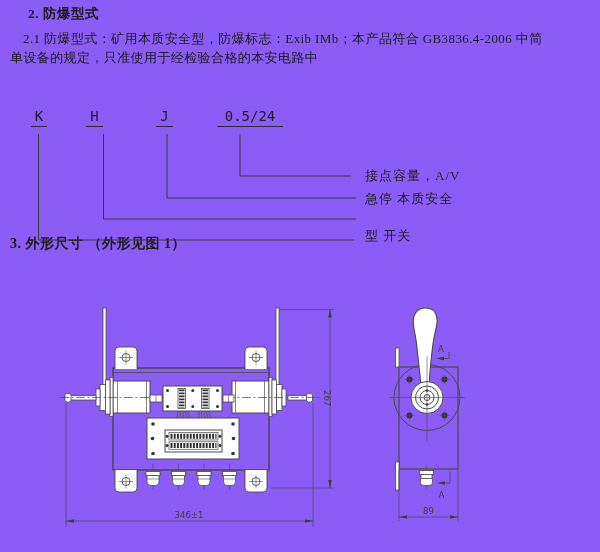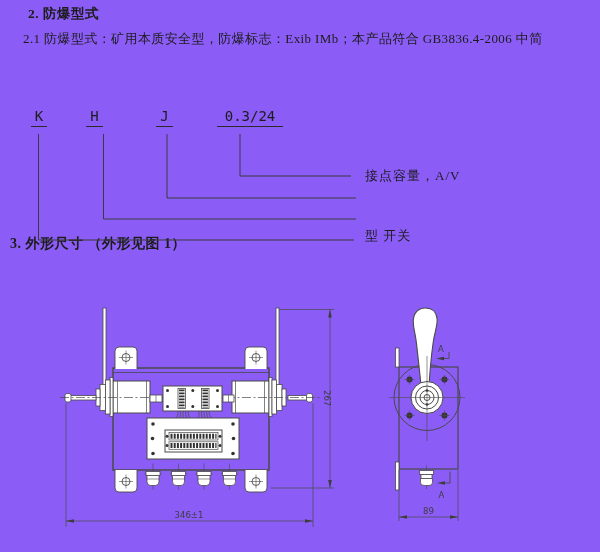--- a/index.html
+++ b/index.html
@@ -16,27 +16,29 @@
   svg{position:absolute;left:0;top:0;pointer-events:none;}
   .dimtxt{font-family:"DejaVu Sans","Liberation Sans",sans-serif;font-size:8.5px;fill:#3d3d3d;}
 </style>
 </head>
 <body>
 
 <div class="page">
 
   <div class="abs h2" style="left:28px;top:5px">2. 防爆型式</div>
   <div class="abs t" style="left:23px;top:30px">2.1  防爆型式：矿用本质安全型，防爆标志：Exib IMb；本产品符合 GB3836.4-2006 中简</div>
+  <div class="abs t" style="left:10px;top:49px">单设备的规定，只准使用于经检验合格的本安电路中</div>
 
   <div class="mletter" style="left:31px;width:16px">K</div>
   <div class="mletter" style="left:86px;width:17px">H</div>
   <div class="mletter" style="left:156px;width:17px">J</div>
-  <div class="mletter" style="left:217px;width:66px">0.3/24</div>
+  <div class="mletter" style="left:217px;width:66px">0.5/24</div>
 
   <div class="abs lbl" style="left:365px;top:167px">接点容量，A/V</div>
+  <div class="abs lbl" style="left:365px;top:190px">急停 本质安全</div>
   <div class="abs lbl" style="left:365px;top:227px">型 开关</div>
 
   <div class="abs h3" style="left:10px;top:235px">3. 外形尺寸 （外形见图 1）</div>
 
   <svg width="600" height="552" viewBox="0 0 600 552">
 
     <g stroke="#3a3a3a" fill="none" stroke-width="1">
       <path d="M240 134 V176 H351"></path>
       <path d="M167 134 V198 H356"></path>
       <path d="M103.5 134 V219 H356"></path>

